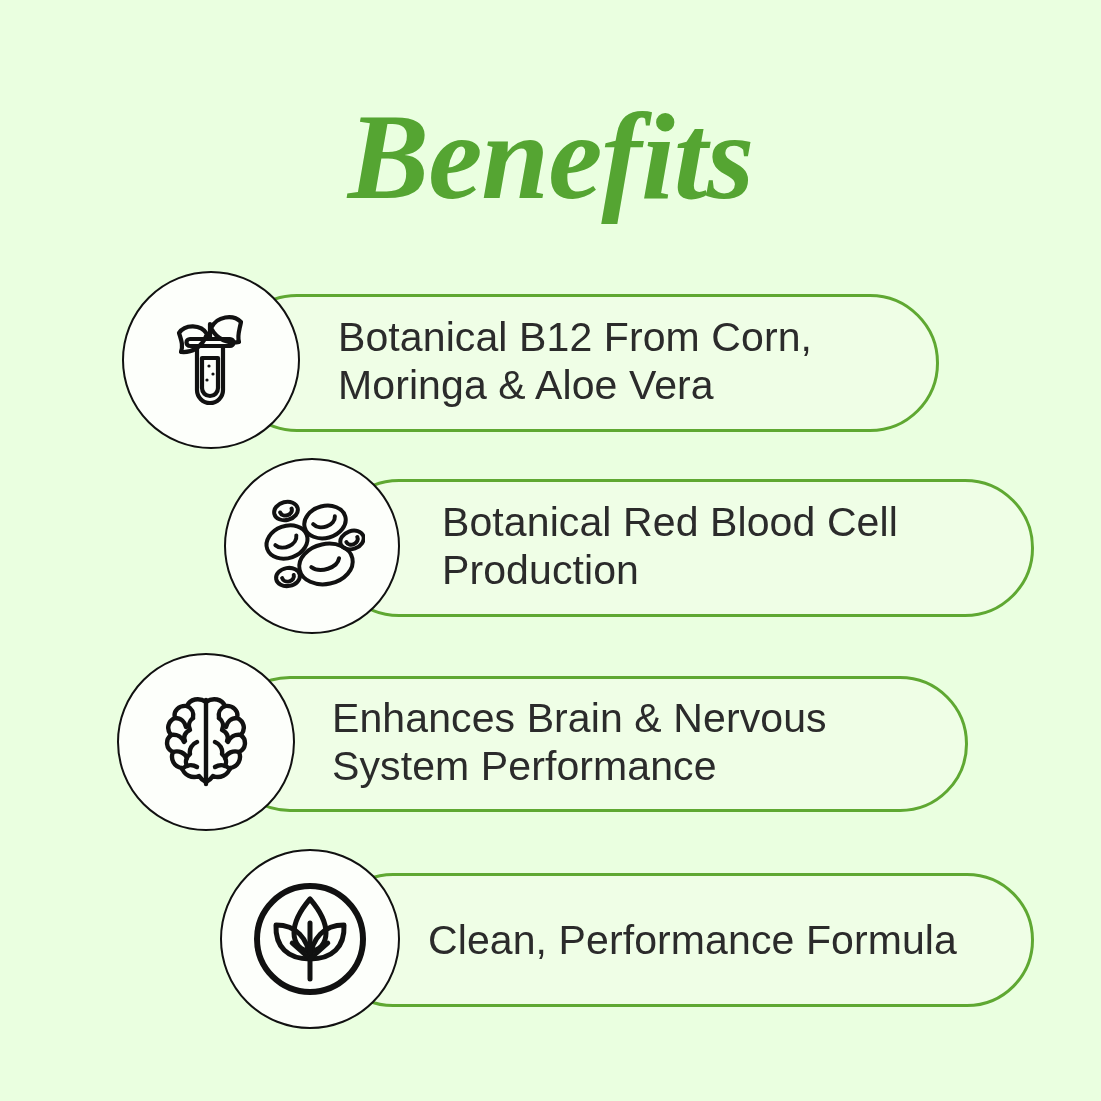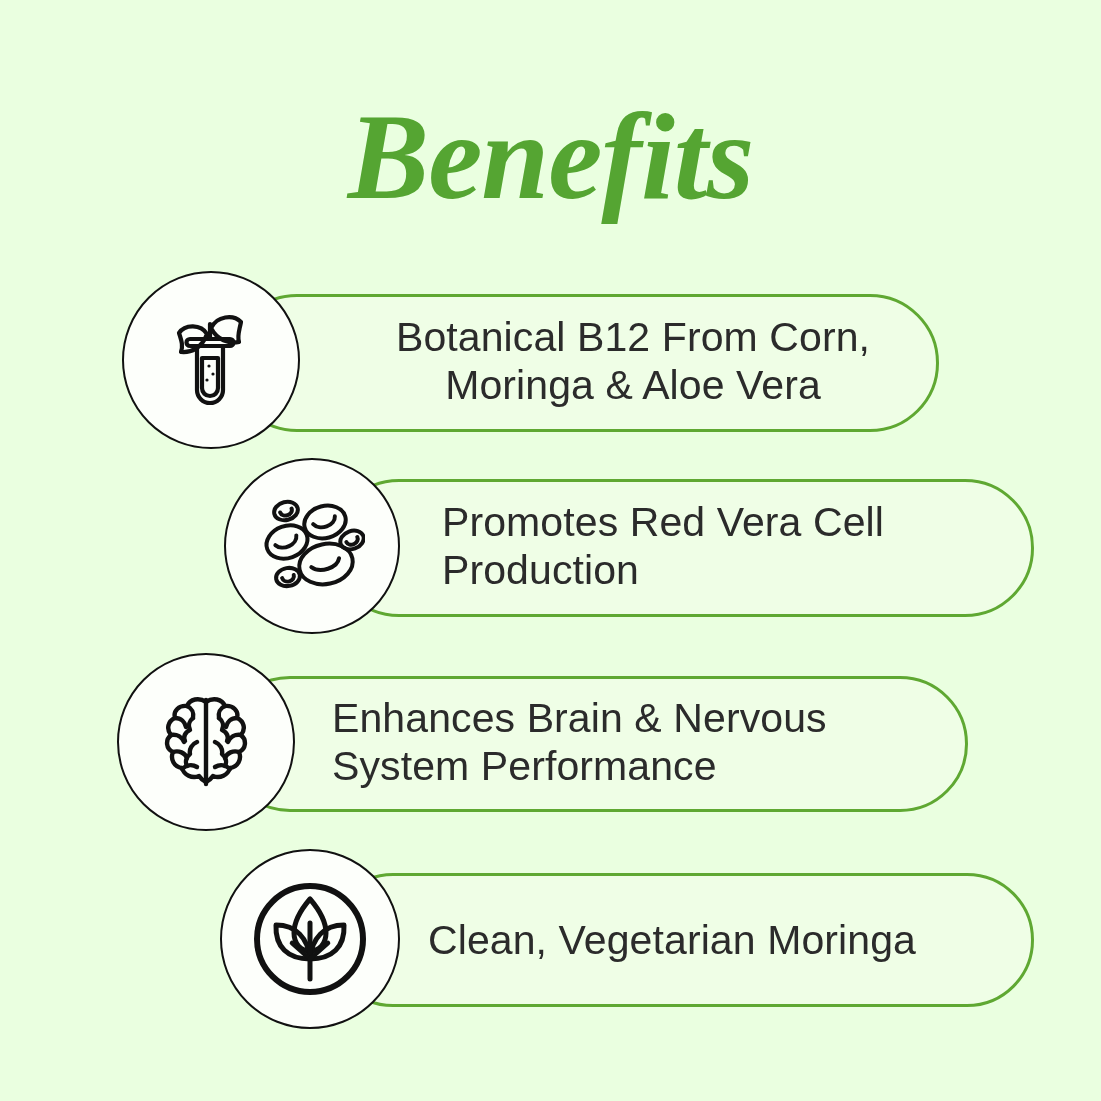--- a/index.html
+++ b/index.html
@@ -50,21 +50,21 @@
 </style>
 </head>
 <body>
 
 <div class="canvas">
 
   <div class="title">Benefits</div>
 
   <div class="row">
     <div class="pill" style="left:228px; top:294px; width:711px; height:138px;"></div>
-    <div class="pill-text" style="left:338px; top:313px; width:590px;text-align:center;">Botanical B12 From Corn,
+    <div class="pill-text" style="left:338px; top:313px; width:590px;">Botanical B12 From Corn,
 Moringa &amp; Aloe Vera</div>
     <div class="circle" style="left:122px; top:271px; width:178px; height:178px;">
       <span>
         <svg width="104" height="104" viewBox="0 0 104 104" fill="none" stroke="#111" stroke-width="4.2" stroke-linecap="round" stroke-linejoin="round">
 
           <path d="M38 38 V82 a13 13 0 0 0 26 0 V38"></path>
 
           <path d="M31 31 h40 a3.5 3.5 0 0 1 0 7 H31 a3.5 3.5 0 0 1 0 -7 z"></path>
 
           <path d="M43 50 V80 a8 8 0 0 0 16 0 V50 z"></path>
@@ -78,21 +78,21 @@
           <path d="M52 20 c6 -12 22 -14 30 -6 -2 10 -4 14 -2 20 -10 2 -22 -2 -28 -14 z"></path>
 
           <path d="M48 26 c-6 -10 -22 -10 -28 -1 3 9 4 13 2 19 10 1 21 -4 26 -18 z"></path>
         </svg>
       </span>
     </div>
   </div>
 
   <div class="row">
     <div class="pill" style="left:330px; top:479px; width:704px; height:138px;"></div>
-    <div class="pill-text" style="left:442px; top:498px; width:585px;">Promotes Red Vera Cell
+    <div class="pill-text" style="left:442px; top:498px; width:585px;">Botanical Red Blood Cell
 Production</div>
     <div class="circle" style="left:224px; top:458px; width:176px; height:176px;">
       <span>
         <svg width="106" height="104" viewBox="0 0 106 104" fill="none" stroke="#111" stroke-width="4" stroke-linecap="round" stroke-linejoin="round">
 
           <ellipse cx="67" cy="70" rx="27" ry="20" transform="rotate(-12 67 70)"></ellipse>
           <path d="M52 70 a16 11 0 0 0 29 -3" transform="rotate(-12 67 70)"></path>
 
           <ellipse cx="66" cy="28" rx="21" ry="16" transform="rotate(-15 66 28)"></ellipse>
           <path d="M54 27 a12 9 0 0 0 23 -2" transform="rotate(-15 66 28)"></path>
@@ -146,21 +146,21 @@
           <path d="M76 79 c-4 -4 -10 -5 -15 -2"></path>
           <path d="M65 28 c4 3 5 8 3 12 5 2 7 7 5 11"></path>
           <path d="M61 52 c5 2 8 7 7 12 4 3 5 8 3 12"></path>
         </svg>
       </span>
     </div>
   </div>
 
   <div class="row">
     <div class="pill" style="left:326px; top:873px; width:708px; height:134px;"></div>
-    <div class="pill-text" style="left:428px; top:916px; width:600px;">Clean, Vegetarian Moringa</div>
+    <div class="pill-text" style="left:428px; top:916px; width:600px;">Clean, Performance Formula</div>
     <div class="circle" style="left:220px; top:849px; width:180px; height:180px;">
       <span>
         <svg width="128" height="128" viewBox="0 0 128 128" fill="none" stroke="#111" stroke-linecap="round" stroke-linejoin="round">
           <circle cx="64" cy="64" r="53" stroke-width="6"></circle>
 
           <path d="M64 24 c-12 14 -16 26 -16 34 0 11 7 18 16 18 9 0 16 -7 16 -18 0 -8 -4 -20 -16 -34 z" stroke-width="5"></path>
 
           <path d="M30 50 c-1 22 12 34 34 34 -2 -21 -14 -34 -34 -34 z" stroke-width="5"></path>
 
           <path d="M98 50 c1 22 -12 34 -34 34 2 -21 14 -34 34 -34 z" stroke-width="5"></path>

